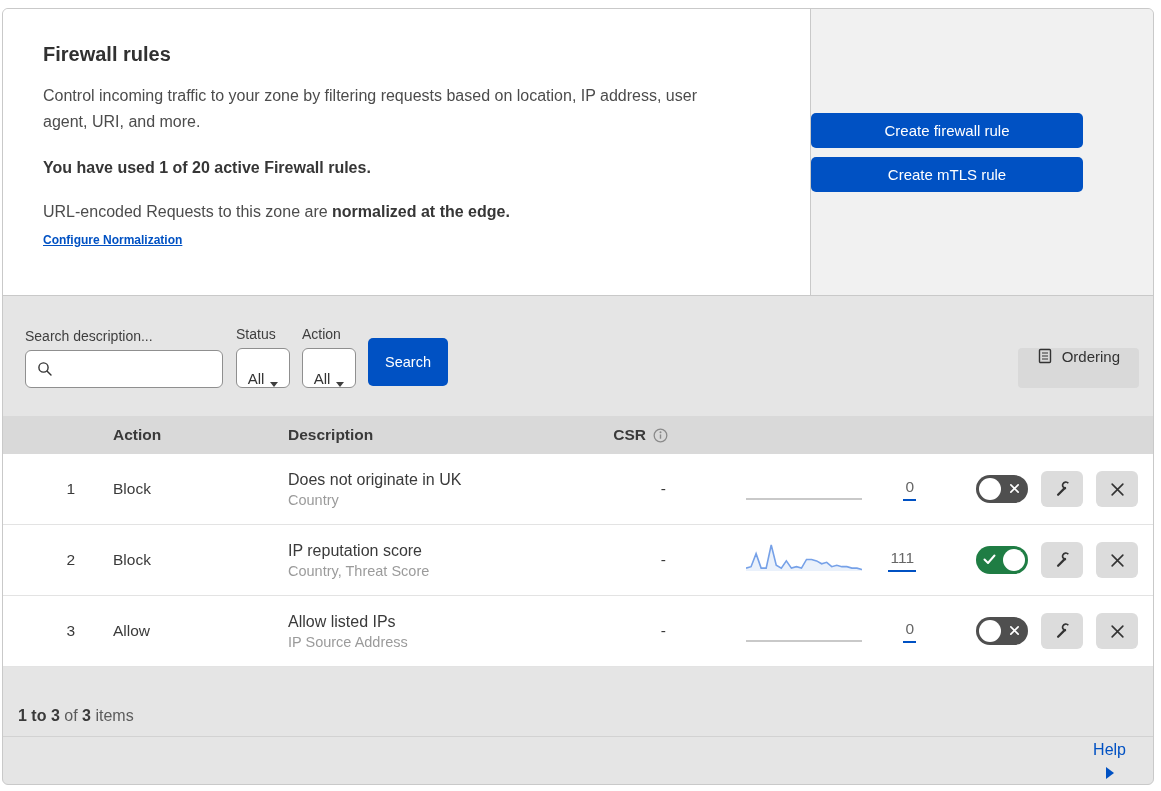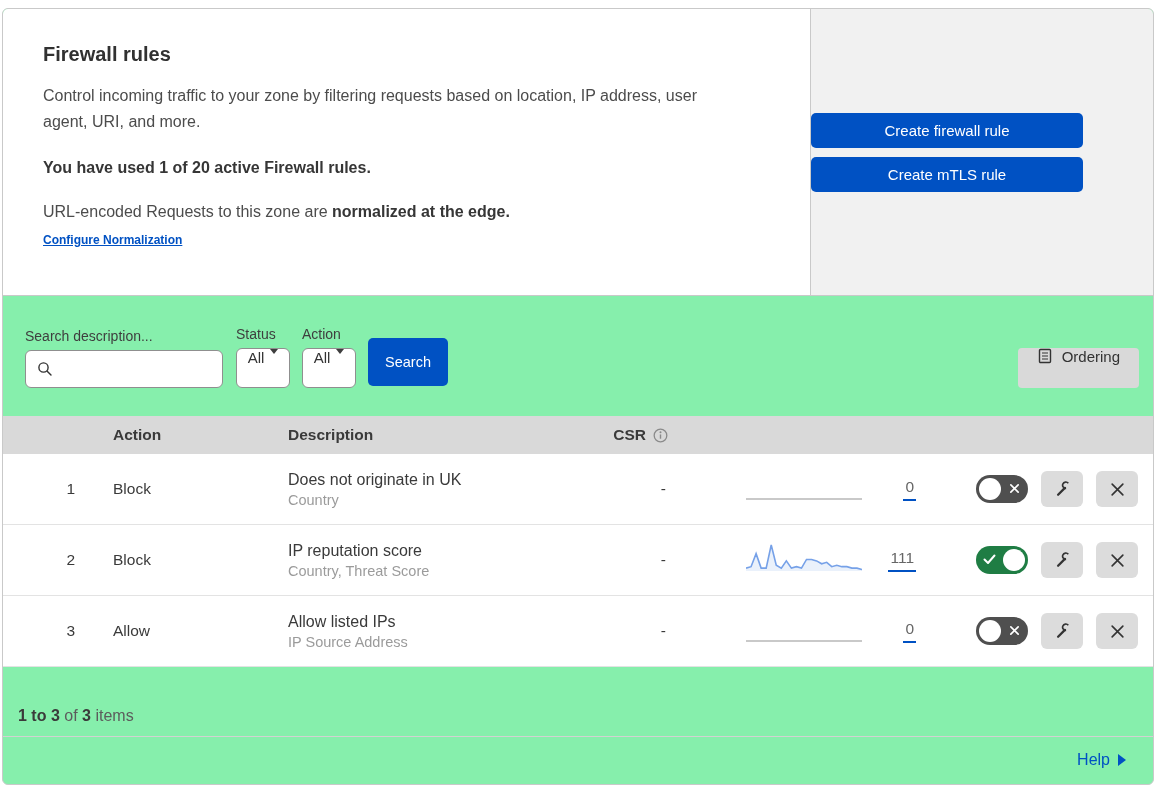--- a/index.html
+++ b/index.html
@@ -4,21 +4,21 @@
 <style>
   * { box-sizing: border-box; }
   html,body { margin:0; padding:0; }
   body {
     width:1161px; height:791px; background:#fff;
     font-family:"Liberation Sans", sans-serif; color:#3a3a3a;
     position:relative;
   }
   .card {
     position:absolute; left:2px; top:8px; width:1152px; height:777px;
-    background:#86efac; border:1px solid #c9c9c9; border-radius:6px;
+    background:#e5e5e5; border:1px solid #c9c9c9; border-radius:6px;
     overflow:hidden;
   }
 
   
   .top { display:flex; height:287px; border-bottom:1px solid #c9c9c9; }
   .top-left { width:808px; border-right:1px solid #c9c9c9; padding:34px 40px 0 40px; background:#fff; }
   .top-right { flex:1; background:#f1f1f1; display:flex; flex-direction:column; align-items:flex-start; justify-content:center; gap:9px; }
 
   .page-title { font-size:20px; font-weight:bold; color:#313131; margin:0 0 17px 0; }
   .descr { font-size:16px; line-height:1.62; color:#4c4c4c; max-width:690px; margin:0; }
@@ -37,21 +37,21 @@
   .filterbar { display:flex; align-items:flex-end; padding:23px 14px 28px 22px; height:120px; }
   .fgroup { display:flex; flex-direction:column; }
   .flabel { font-size:14px; color:#3e3e3e; margin-bottom:6px; }
   .searchbox {
     width:198px; height:38px; border:1px solid #8f8f8f; border-radius:6px;
     display:flex; align-items:center; padding-left:11px; background:#fff;
   }
   .searchbox input { border:none; outline:none; flex:1; min-width:0; font-size:14px; font-family:inherit; margin-left:7px; background:transparent; }
   .select {
     width:54px; height:40px; border:1px solid #8f8f8f; border-radius:6px; background:#fff;
-    display:flex; align-items:flex-start; justify-content:center; gap:6px;
+    display:flex; align-items:flex-end; justify-content:center; gap:6px;
     font-size:15px; color:#333; cursor:pointer;
   }
   .ml13 { margin-left:13px; }
   .ml12 { margin-left:12px; }
   .caret { width:0; height:0; border-left:4.5px solid transparent; border-right:4.5px solid transparent; border-top:5.5px solid #3e3e3e; }
   .btn-search {
     width:80px; height:48px; margin-left:12px; margin-bottom:2px;
     background:#0051c3; color:#fff; border:none; border-radius:5px;
     font-size:14.5px; font-family:inherit; cursor:pointer;
   }
@@ -99,21 +99,21 @@
 
   .iconbtn {
     width:42px; height:36px; background:#dcdcdc; border:none; border-radius:6px;
     display:flex; align-items:center; justify-content:center; cursor:pointer; flex:none;
   }
 
   
   .tfoot { height:70px; padding:40px 0 0 15px; font-size:16px; color:#5c5c5c; border-bottom:1px solid #d2d2d2; }
   .tfoot b { color:#3a3a3a; }
   .helpbar { height:46px; display:flex; align-items:center; justify-content:flex-end; padding-right:27px; }
-  .help-link { color:#0051c3; font-size:16px; text-decoration:none; display:flex; align-items:center; gap:8px; cursor:pointer; }
+  .help-link { color:#0051c3; font-size:16px; text-decoration:none; display:flex; align-items:center; gap:8px; cursor:pointer;flex-direction:column; }
   .tri-right { width:0; height:0; border-top:6px solid transparent; border-bottom:6px solid transparent; border-left:8px solid #0051c3; }
 </style>
 </head>
 <body>
 
 <div class="card">
 
   <div class="top">
     <div class="top-left">
       <h1 class="page-title">Firewall rules</h1>

